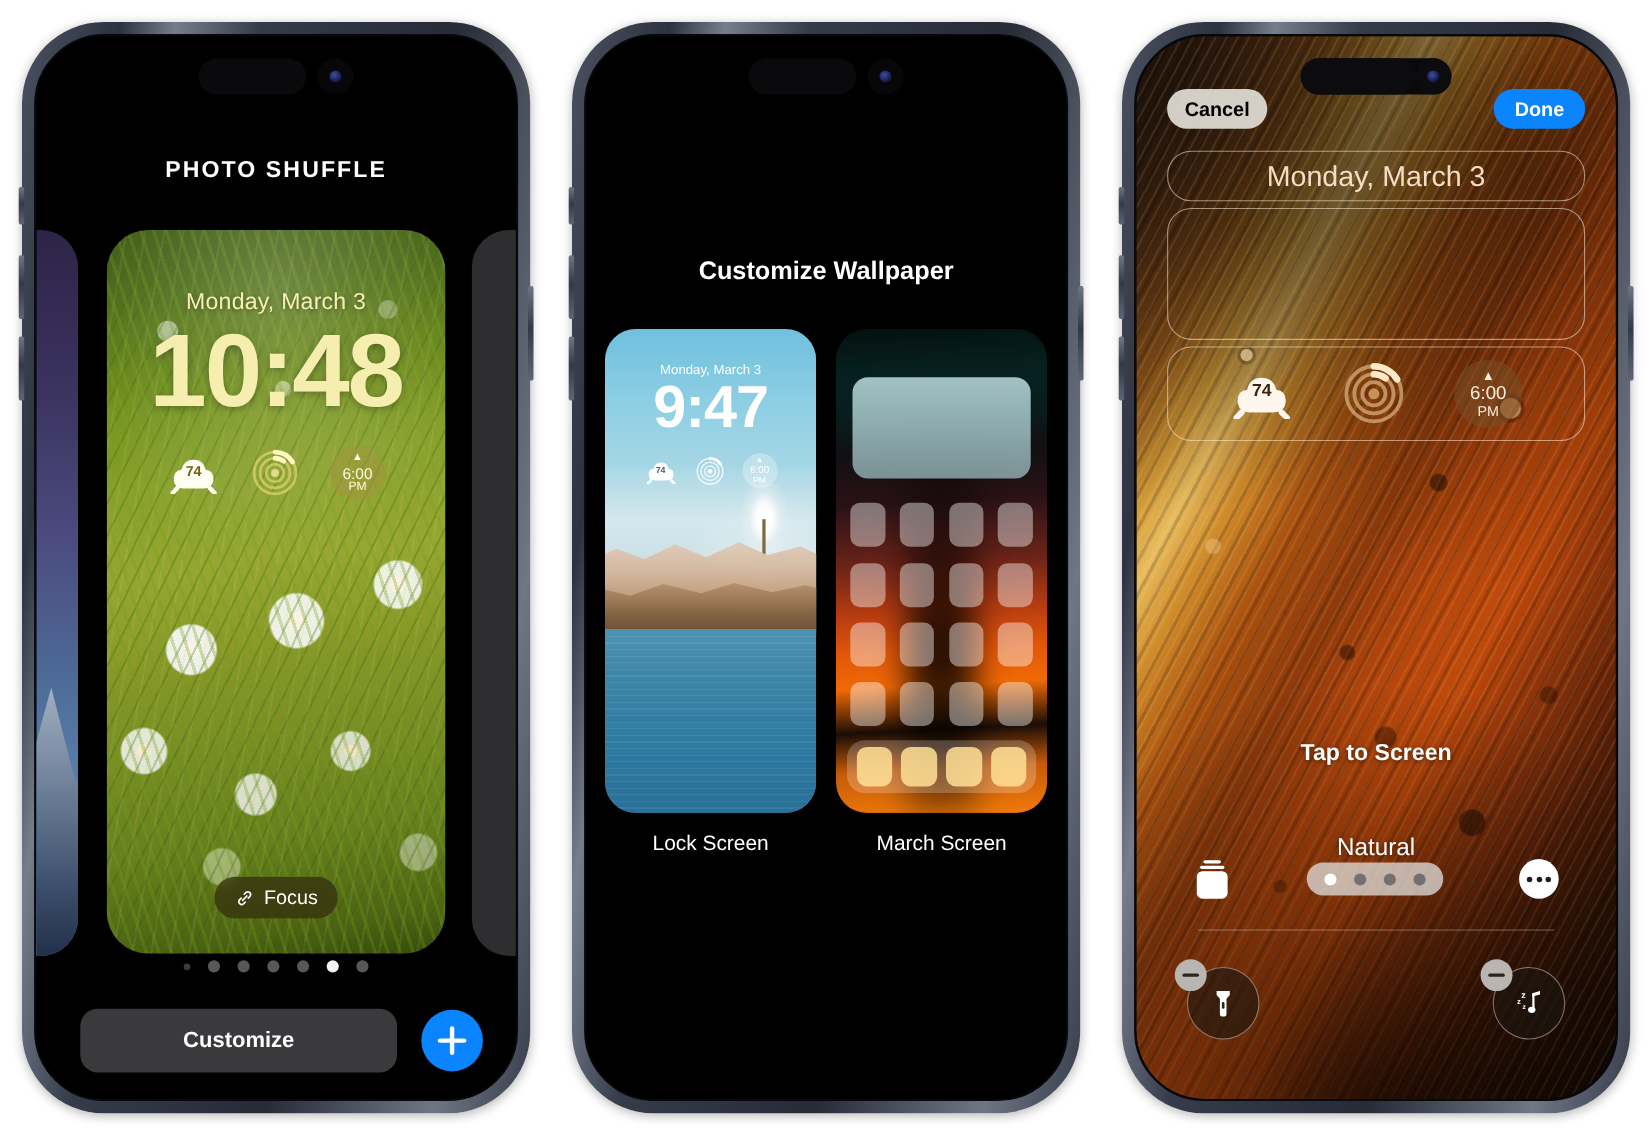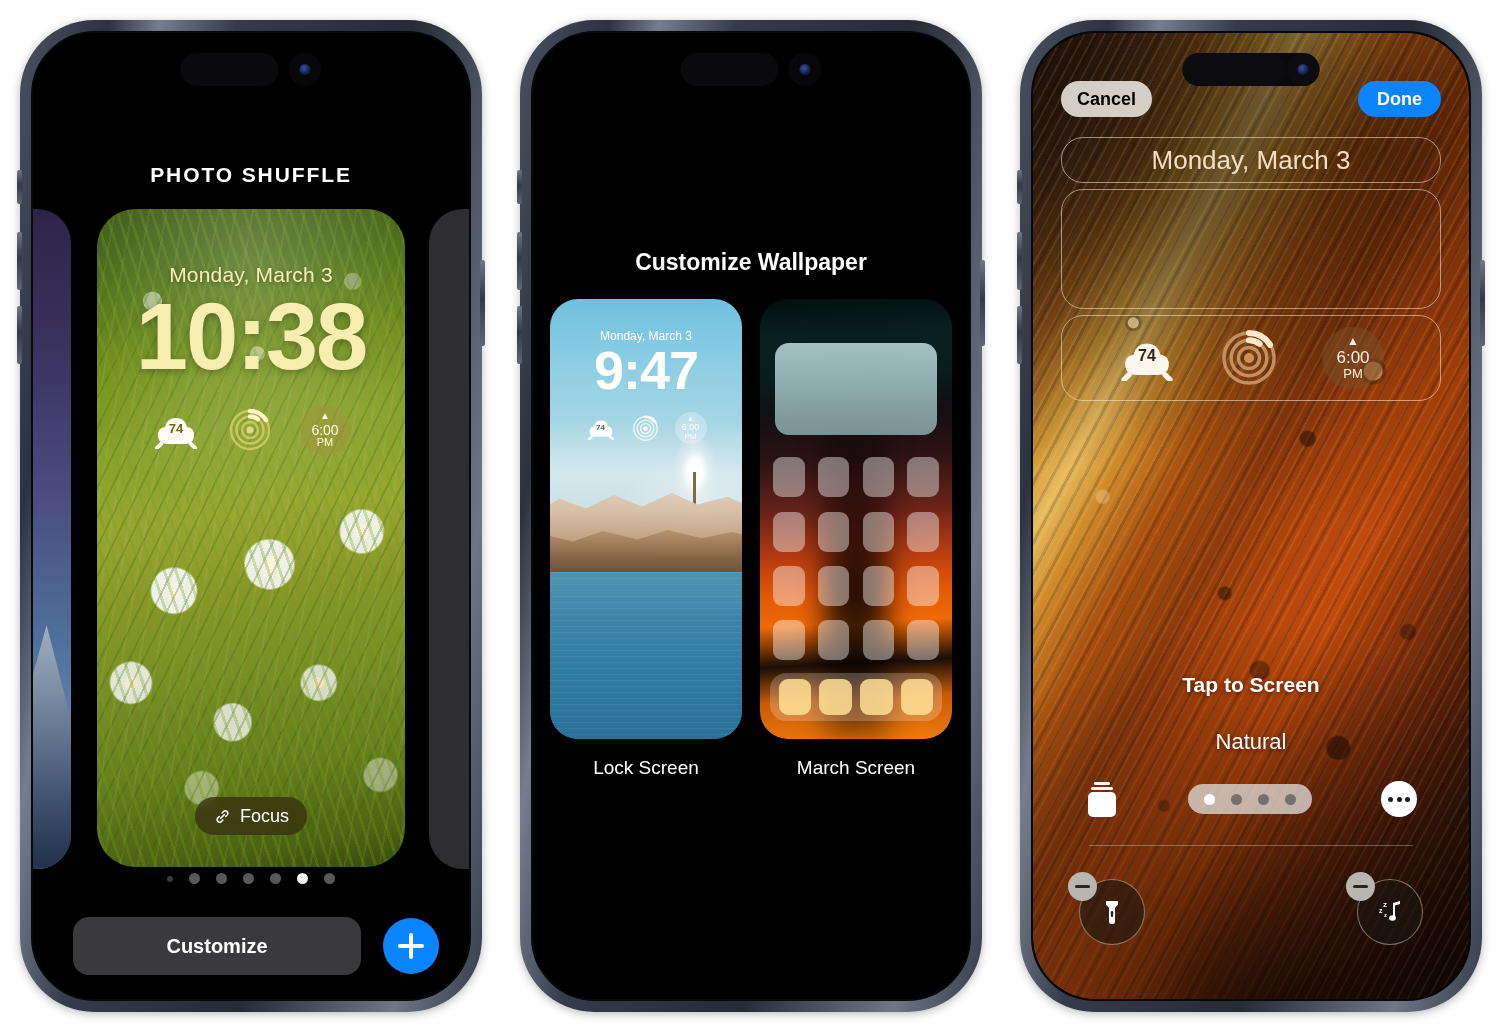--- a/index.html
+++ b/index.html
@@ -76,21 +76,20 @@
   .island.merged .island-pill { background: #0c0c0e; width: 104px; }
   .island.merged .island-cam { background: #0c0c0e; }
 
   
   #phone1 { left: 20px; top: 20px; width: 462px; height: 992px; }
   .p1-title {
     position: absolute; top: 110px; left: 0; right: 0;
     text-align: center;
     color: #fff; font-size: 21px; font-weight: bold;
     letter-spacing: 1.9px;
-    margin-top: 20px;
   }
   .card-peek {
     position: absolute; top: 176px;
     width: 100px; height: 660px;
     border-radius: 34px;
     overflow: hidden;
   }
   .card-peek.left { left: -62px; }
   .card-peek.right { right: -60px; background:#2e2e30; }
   .peek-mountain {
@@ -217,21 +216,21 @@
   }
   .add-btn::before, .add-btn::after {
     content:''; position:absolute; background:#fff; border-radius:2px;
   }
   .add-btn::before { width: 26px; height: 3.4px; }
   .add-btn::after { width: 3.4px; height: 26px; }
 
   
   #phone2 { left: 520px; top: 20px; width: 462px; height: 992px; }
   .p2-title {
-    position: absolute; top: 216px; left: 0; right: 0;
+    position: absolute; top: 200px; left: 0; right: 0;
     text-align: center; color:#fff; font-size: 23px; font-weight: bold;
   }
   .previews {
     position: absolute; top: 266px; left: 0; right: 0;
     display: flex; justify-content: center; gap: 18px;
   }
   .preview { width: 192px; }
   .preview-frame {
     width: 192px; height: 440px; border-radius: 28px; overflow: hidden;
     position: relative; background:#000;
@@ -407,21 +406,21 @@
   .p3-widgets .w-sunset .t { font-size: 17px; }
   .p3-widgets .w-sunset .ampm { font-size: 13px; }
   .p3-widgets .w-sunset .sun-ic { font-size: 12px; }
 
   .tap-preview {
     position:absolute; top: 640px; left:0; right:0; text-align:center;
     color:#fff; font-size: 21px; font-weight: bold; z-index:10;
     text-shadow: 0 1px 5px rgba(0,0,0,0.5);
   }
   .filter-name {
-    position:absolute; top: 696px; left:0; right:0; text-align:center;
+    position:absolute; top: 724px; left:0; right:0; text-align:center;
     color:#fff; font-size: 22px; font-weight: 500; z-index:10;
     text-shadow: 0 1px 5px rgba(0,0,0,0.5);
   }
   .style-row {
     position:absolute; top: 748px; left: 52px; right: 52px;
     display:flex; align-items:center; justify-content:space-between; z-index:10;
   }
   .style-dots {
     height: 30px; padding: 0 16px; border-radius: 15px;
     background: rgba(220,218,214,0.78);
@@ -482,21 +481,21 @@
 
         <div class="card-peek left">
           <div class="peek-mountain"></div>
         </div>
         <div class="card-peek right"></div>
 
         <div class="hero-card">
           <div class="meadow"></div>
           <div class="ls-overlay">
             <div class="ls-date">Monday, March 3</div>
-            <div class="ls-time">10:38</div>
+            <div class="ls-time">10:48</div>
 
             <div class="ls-widgets">
               <div class="w-weather" style="color:#6b6318">
                 <svg viewBox="0 0 48 38">
                     <path d="M6 26 q-1 -9 7 -10 q2 -9 11 -9 q9 0 11 9 q8 1 7 10 q-1 7 -9 7 h-18 q-8 0 -9 -7 z" fill="#fffdf2"></path>
                     <path d="M9 33 l-4 4 M39 33 l4 4" stroke="#fffdf2" stroke-width="4" stroke-linecap="round"></path>
                   </svg>
                 <span class="deg">74</span>
               </div>
               <div class="w-rings">

